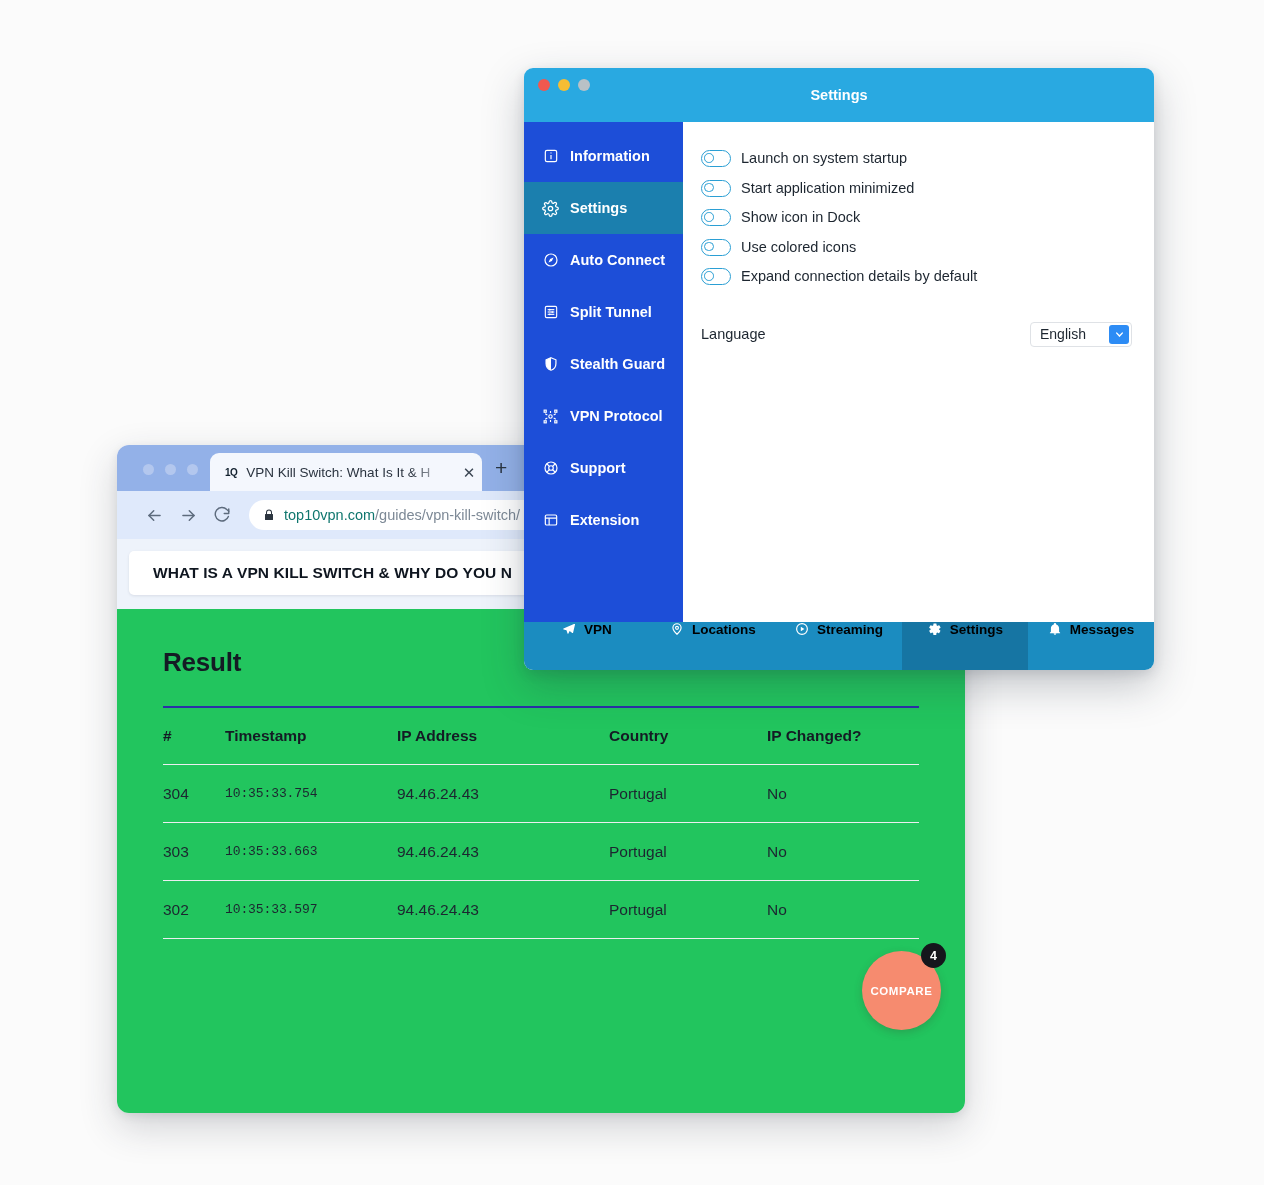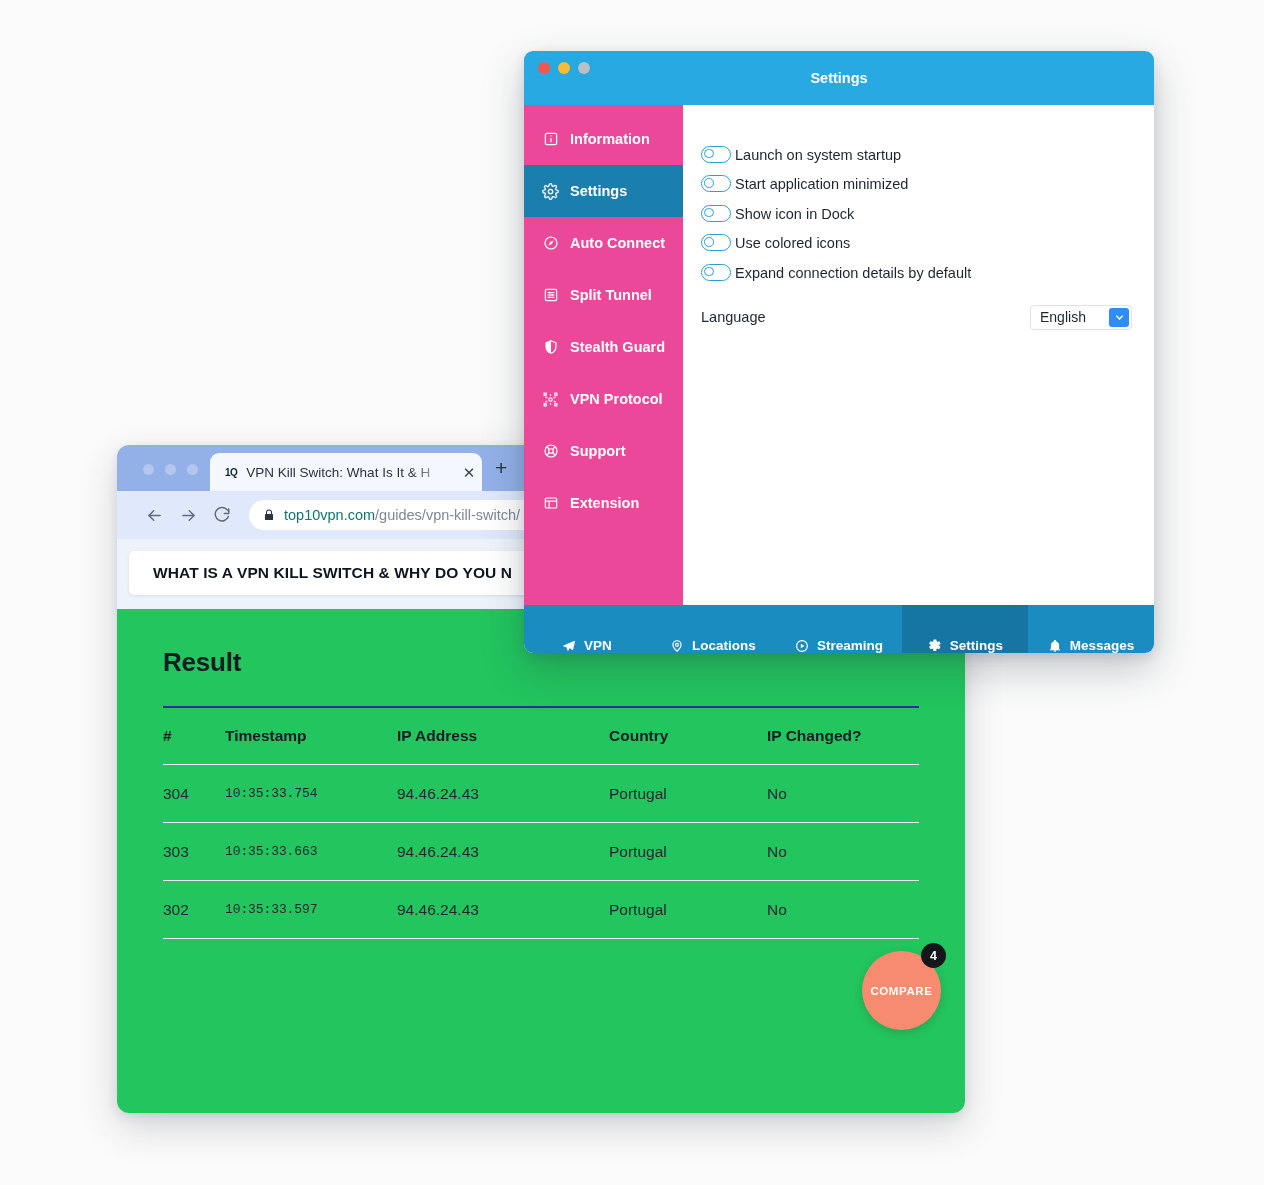--- a/index.html
+++ b/index.html
@@ -247,21 +247,21 @@
     font-weight: 700;
     display: flex;
     align-items: center;
     justify-content: center;
   }
 
   
   #vpn-window {
     position: absolute;
     left: 524px;
-    top: 51px;
+    top: 68px;
     width: 630px;
     height: 602px;
     border-radius: 9px;
     overflow: hidden;
     background: #ffffff;
     box-shadow: 0 16px 42px rgba(35,45,60,0.26), 0 4px 12px rgba(35,45,60,0.12);
     z-index: 2;
   }
   #vpn-titlebar {
     height: 54px;
@@ -284,21 +284,21 @@
   .mac-dots i.g { background: #b9c1c6; }
   #vpn-title {
     font-size: 14.5px;
     color: #ffffff;
     font-weight: 600;
   }
   #vpn-body { display: flex; height: 500px; }
   #vpn-sidebar {
     width: 159px;
     flex: none;
-    background: #ec4899;
+    background: #1d4ed8;
     padding-top: 8px;
     box-sizing: border-box;
   }
   .side-item {
     height: 52px;
     display: flex;
     align-items: center;
     padding-left: 18px;
     box-sizing: border-box;
     color: #ffffff;
@@ -310,23 +310,23 @@
 
   #vpn-main {
     flex: 1;
     background: #ffffff;
     padding: 28px 0 0 0;
     box-sizing: border-box;
   }
   .toggle-row {
     height: 29.5px;
     display: flex;
-    align-items: flex-end;
+    align-items: flex-start;
     padding-left: 18px;
-    gap: 4px;
+    gap: 10px;
   }
   .tg {
     width: 30px;
     height: 17px;
     border-radius: 9px;
     border: 1.6px solid #2b9fd4;
     background: #ffffff;
     position: relative;
     flex: none;
     box-sizing: border-box;
@@ -384,24 +384,24 @@
   }
 
   #vpn-bottombar {
     height: 48px;
     background: #1b8cc0;
     display: flex;
   }
   .bottom-item {
     flex: 1;
     display: flex;
-    align-items: flex-end;
+    align-items: flex-start;
     justify-content: center;
     gap: 8px;
-    color: #ffffff;
+    color: #000000;
   }
   .bottom-item.active { background: #1675a3; }
   .bottom-label { font-size: 13.5px; font-weight: 600; }
   .bico { display: flex; align-items: center; }
 </style>
 </head>
 <body>
 
 <div id="browser-window">
 

